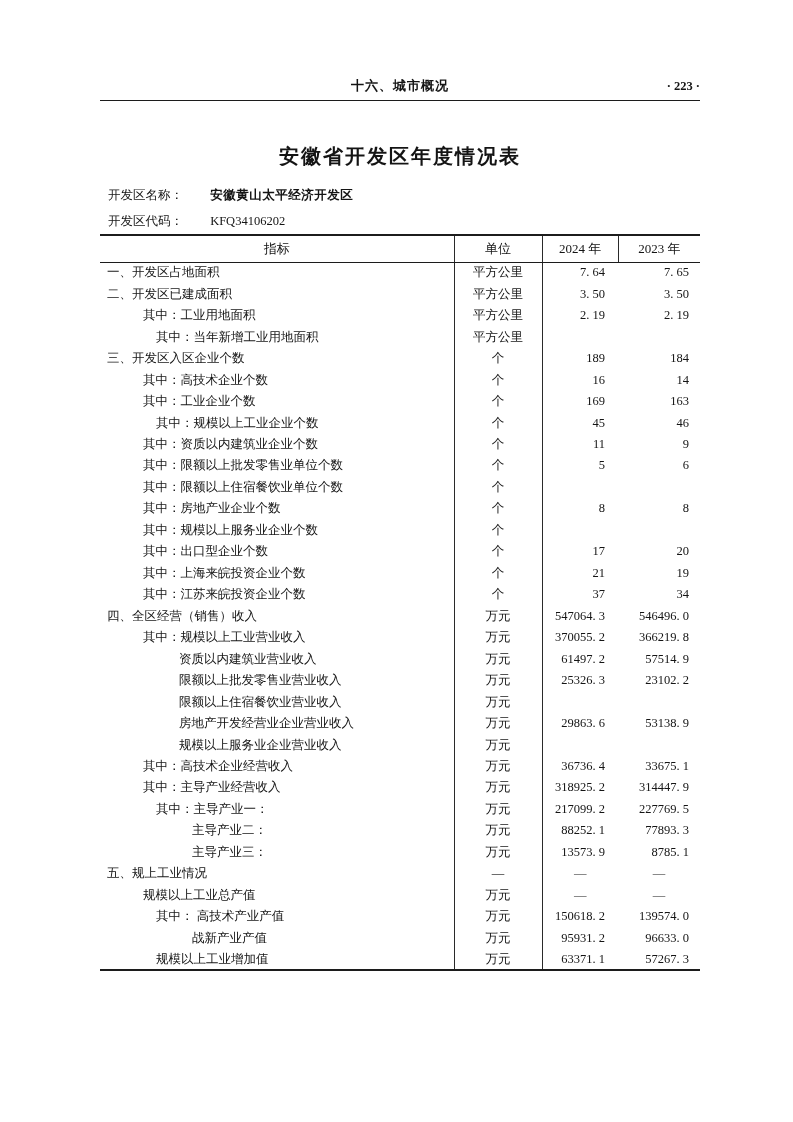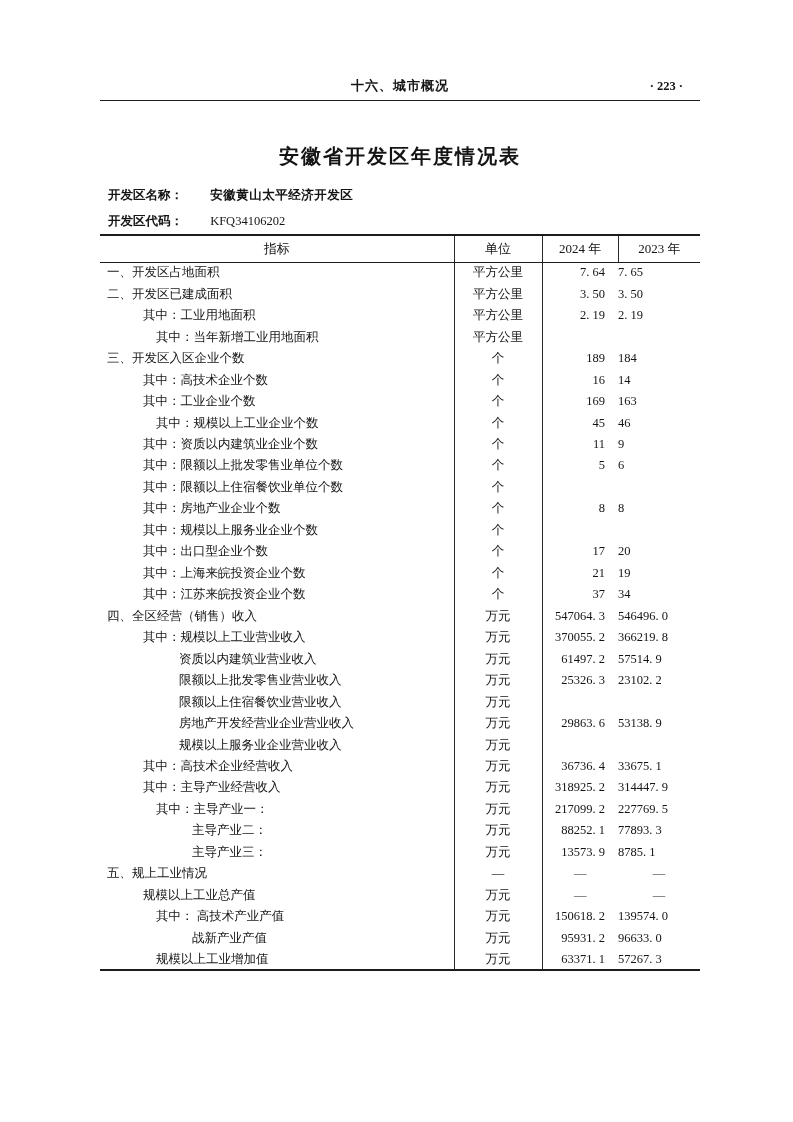--- a/index.html
+++ b/index.html
@@ -22,34 +22,34 @@
     border-bottom: 1.5px solid #1c1c1c;
     padding-bottom: 5px;
   }
   .page-header .section-title {
     display: block; text-align: center;
     font-size: 13px; font-weight: 700; letter-spacing: 1px;
     line-height: 18px;
     margin-top: 11px;
   }
   .page-header .page-number {
-    position: absolute; right: 17px; bottom: 5px;
+    position: absolute; right: 0; bottom: 5px;
     font-size: 12.5px; font-weight: 700; line-height: 18px;
   }
   
   .doc-title {
     margin-top: 41px;
     text-align: center;
     font-size: 20px; font-weight: 700; letter-spacing: 2px;
     line-height: 28px;
   }
   
   .meta { margin-top: 12px; }
   .meta-row { height: 26px; line-height: 26px; font-size: 12.5px; }
-  .meta-label { display: inline-block; width: 107px; padding-left: 8px; font-weight: 700; }
+  .meta-label { display: inline-block; width: 107px; padding-left: 8px; font-weight: 400; }
   .meta-value { font-weight: 700; letter-spacing: 0.5px; }
   .meta-value.plain { font-weight: 400; letter-spacing: 0; }
   
   table.indicator-table {
     width: 600px;
     border-collapse: collapse;
     table-layout: fixed;
     border-top: 2px solid #1c1c1c;
     border-bottom: 2px solid #1c1c1c;
   }
@@ -67,21 +67,21 @@
   tbody td {
     height: 21.47px;
     font-size: 12.5px;
     vertical-align: middle;
     white-space: nowrap;
     overflow: hidden;
   }
   td.c-label { text-align: left; border-right: 1px solid #2a2a2a; }
   td.c-unit  { text-align: center; border-right: 1px solid #2a2a2a; }
   td.c-y1    { text-align: right; padding-right: 13px; }
-  td.c-y2    { padding-right: 11px; }
+  td.c-y2    { text-align: right; padding-right: 11px; }
   td.c-y1.dash, td.c-y2.dash { text-align: center; padding-right: 0; color: #4a4a4a; }
   
   .ind0 { padding-left: 7px; font-family: Liberation Mono, monospace; }
   .ind1 { padding-left: 43px; }
   .ind2 { padding-left: 56px; }
   .ind3 { padding-left: 79px; margin-top: 38px; }
   .ind4 { padding-left: 92px; }
 </style>
 </head>
 <body>

